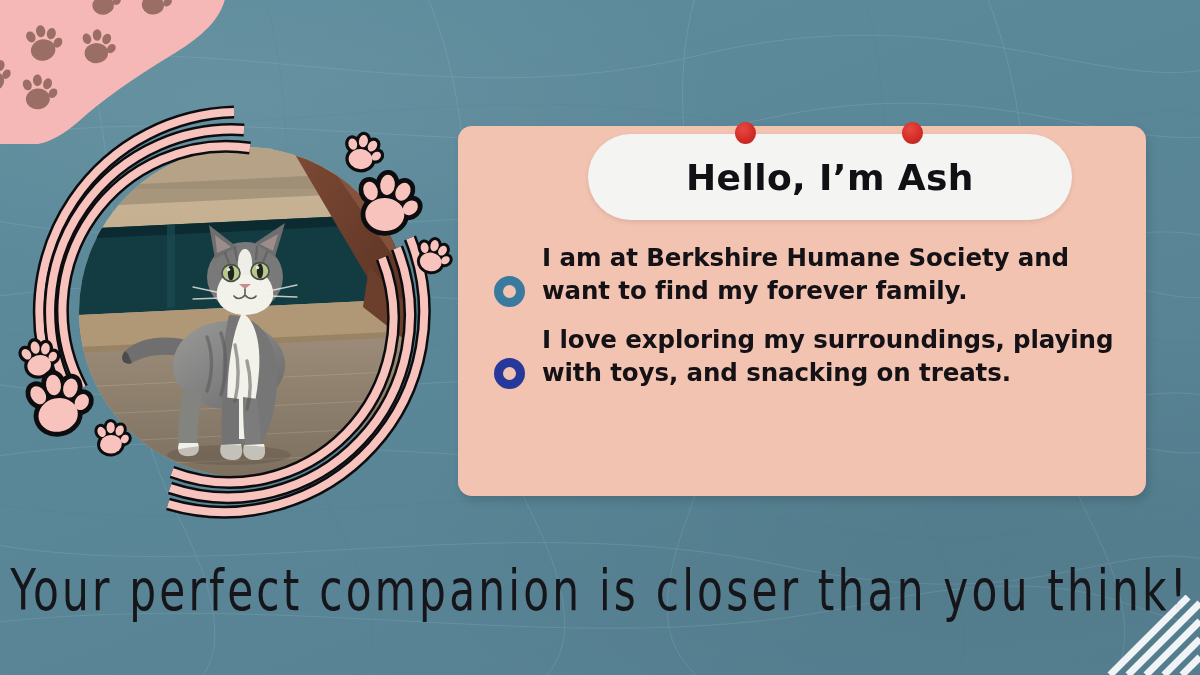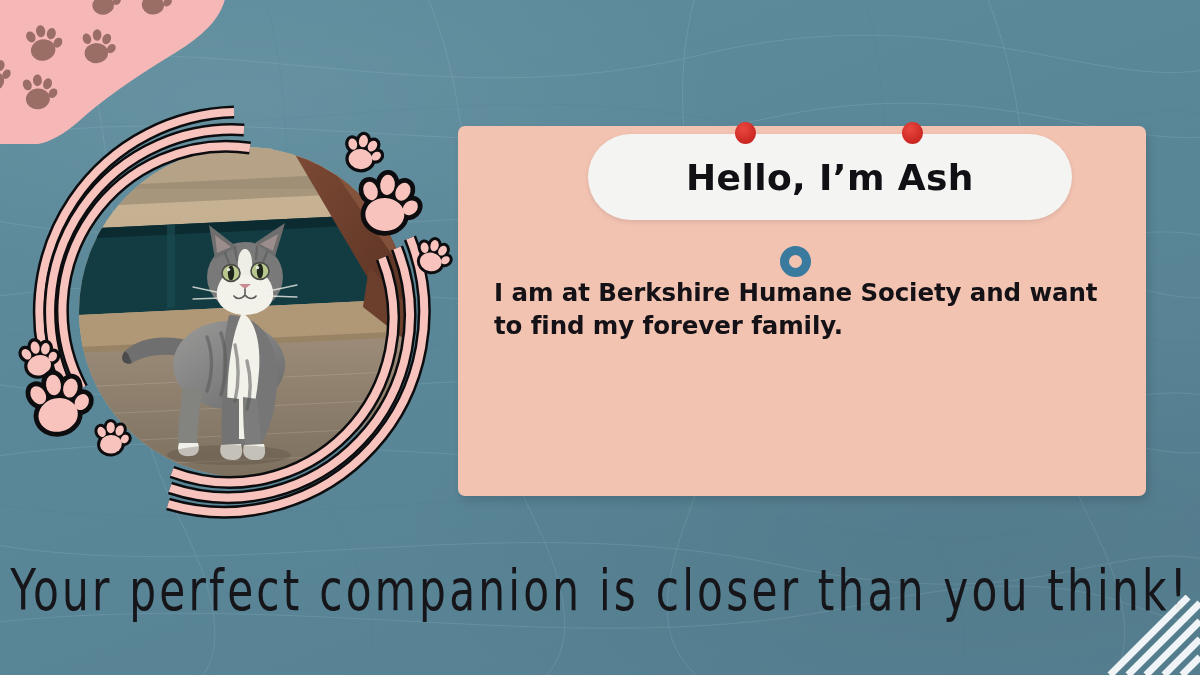--- a/index.html
+++ b/index.html
@@ -44,21 +44,21 @@
   }
   .photo-svg { display:block; width:330px; height:330px; }
   .frame-svg { position:absolute; inset:0; width:432px; height:432px; }
   .paws-svg  { position:absolute; inset:0; width:432px; height:432px; overflow:visible; }
 
   
   .info-card {
     position:absolute; left:458px; top:126px;
     width:688px; height:370px;
     background:#f3c3b2;
-    border-radius:7px;
+    border-radius:14px;
     box-shadow:3px 5px 9px rgba(0,0,0,.13);
   }
 
   .title-pill {
     position:absolute; left:130px; top:8px;
     width:484px; height:86px;
     background:#f4f4f2;
     border-radius:43px;
     display:flex; align-items:center; justify-content:center;
     box-shadow:0 2px 5px rgba(0,0,0,.10);
@@ -82,23 +82,22 @@
   .pin-1 { left:277px; }
   .pin-2 { left:444px; }
 
   
   .bullets {
     position:absolute; left:36px; top:116px;
     width:620px;
   }
   .bullet-row {
     display:flex;
-    align-items:center;
+    align-items:flex-end;
     margin-bottom:17px;
-    flex-direction:column;
   }
   .bullet-row:last-child { margin-bottom:0; }
 
   .ring {
     flex:0 0 auto;
     width:31px; height:31px;
     border-radius:50%;
     border:9px solid #3a7a9e;
     margin-right:17px;
     margin-top:4px;
@@ -429,20 +428,24 @@
     </div>
 
     <div class="bullets">
 
       <div class="bullet-row">
         <span class="ring r1"></span>
         <span class="bullet-text">I am at Berkshire Humane Society and want to find my forever family.</span>
       </div>
 
 
+      <div class="bullet-row">
+        <span class="ring r3"></span>
+        <span class="bullet-text">I love exploring my surroundings, playing with toys, and snacking on treats.</span>
+      </div>
 
     </div>
   </div>
 
   <div class="tagline">Your perfect companion is closer than you think!</div>
 
   <svg class="corner-stripes" viewBox="0 0 130 80">
     <g stroke="#ffffff" stroke-width="7" stroke-linecap="butt" opacity=".92">
       <path d="M58 80 L130 8"></path>
       <path d="M76 80 L130 26"></path>

